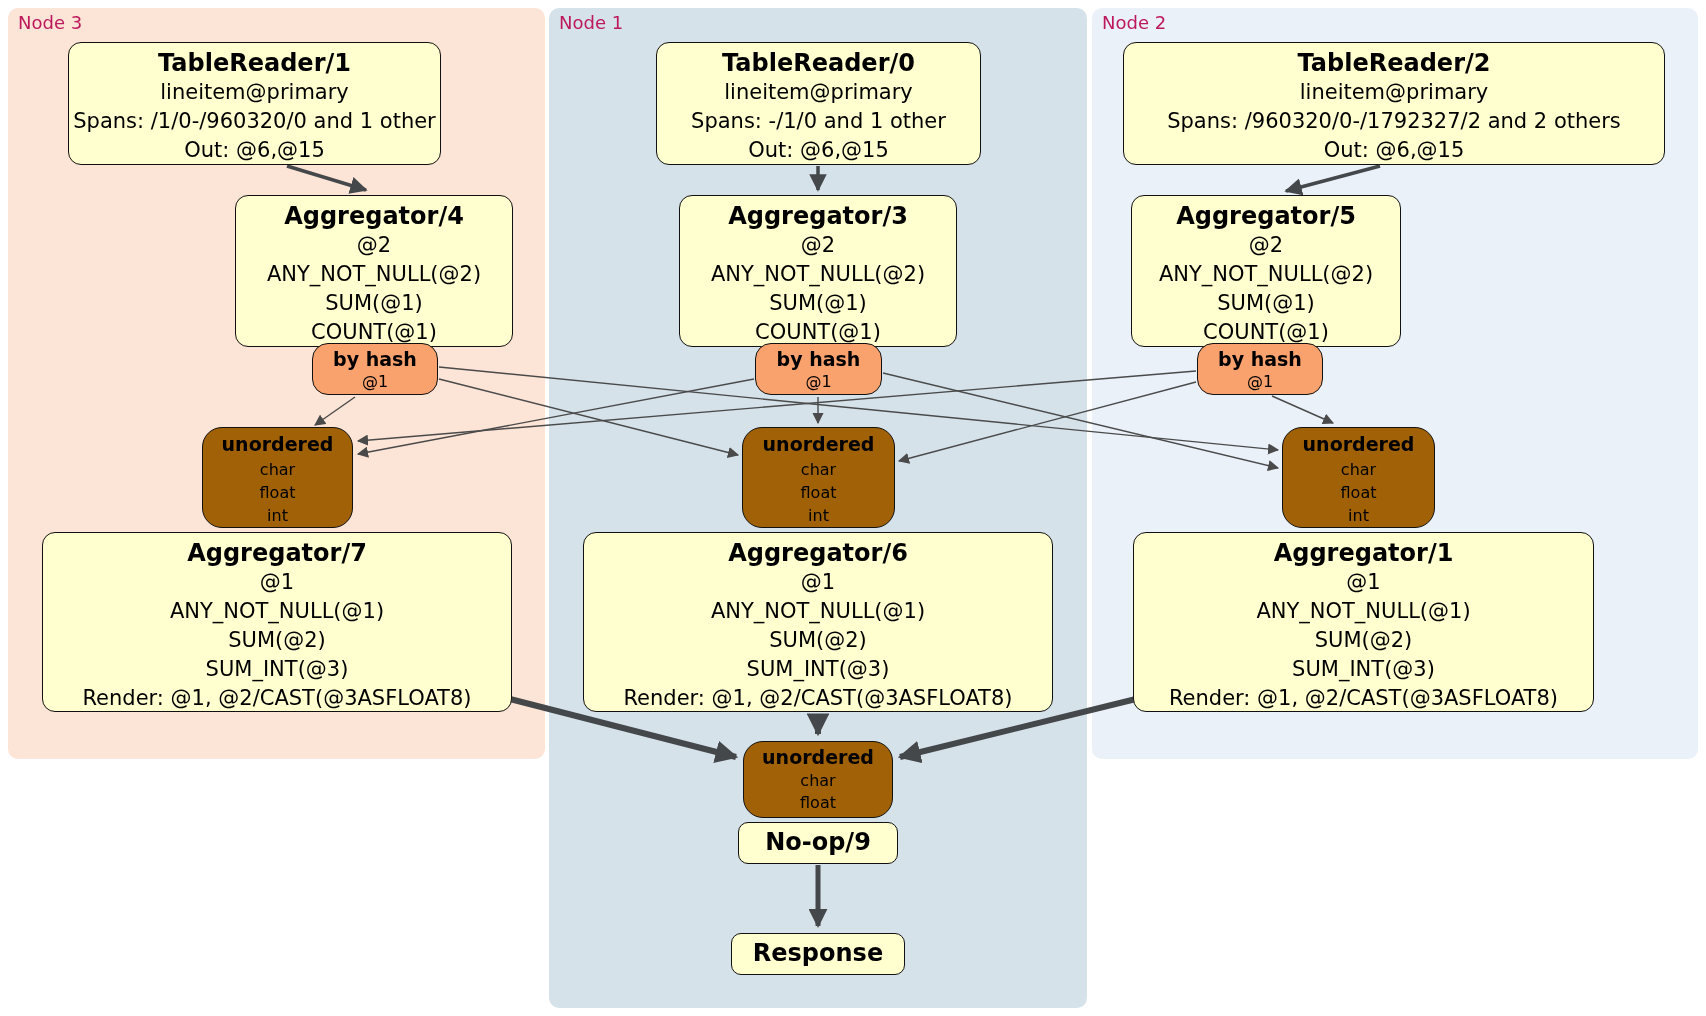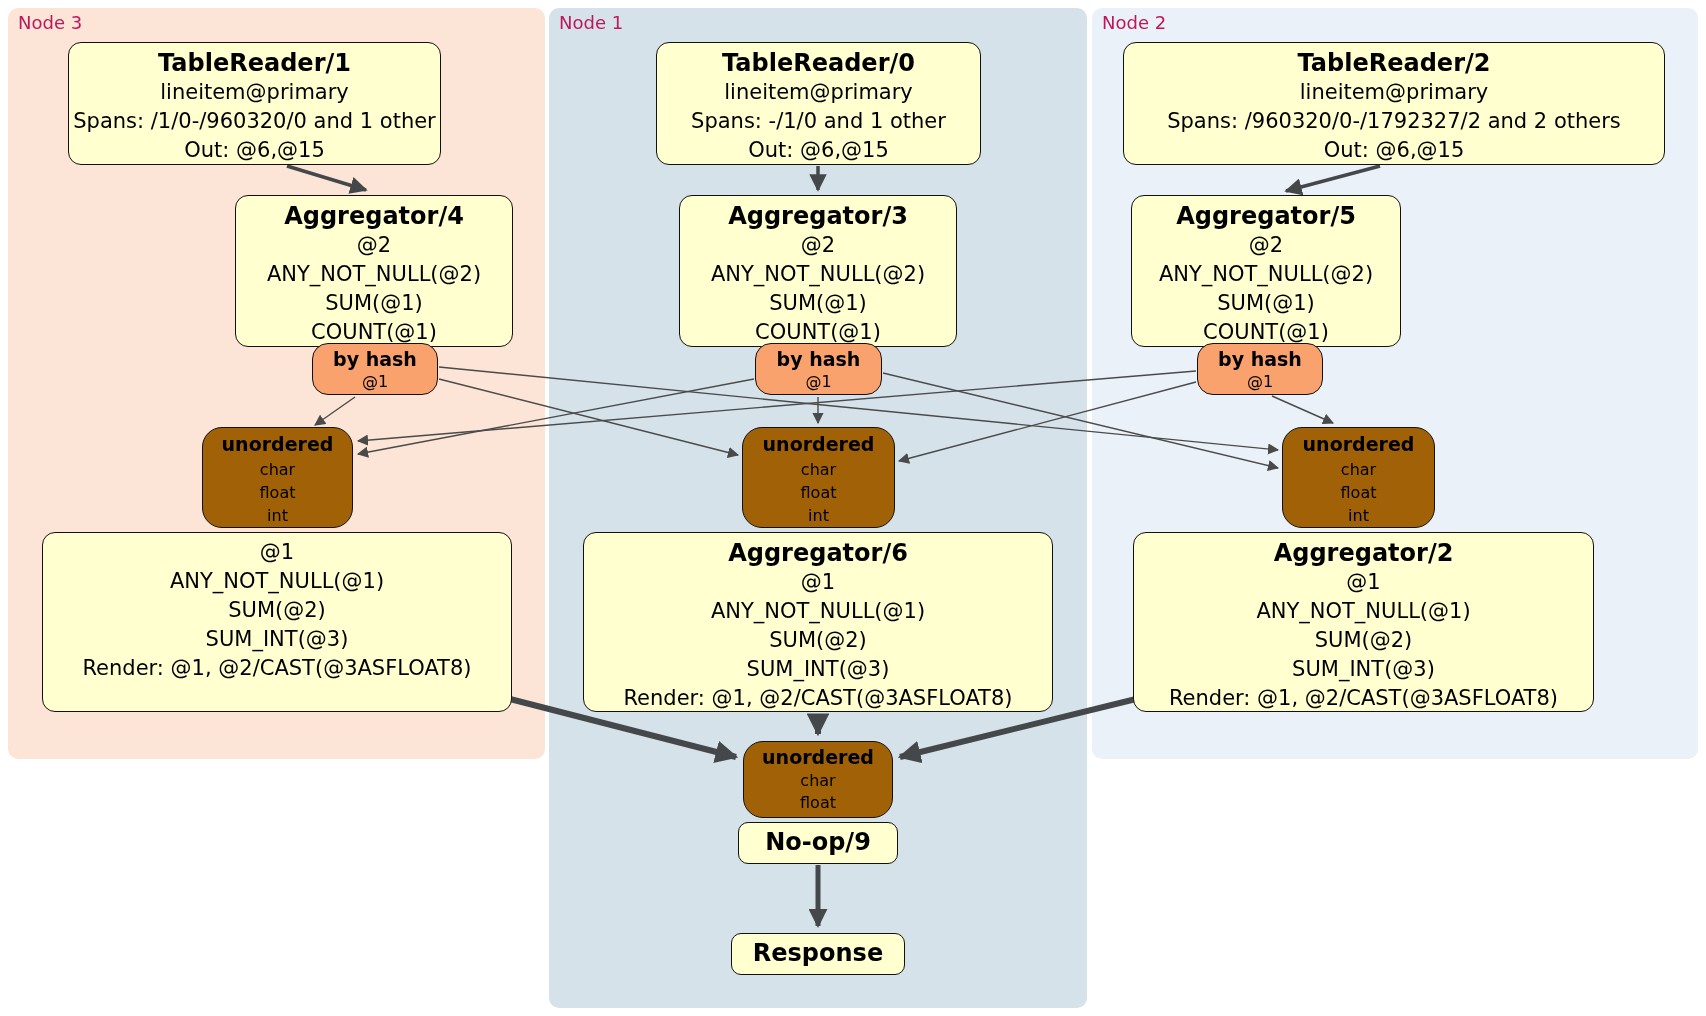--- a/index.html
+++ b/index.html
@@ -100,20 +100,21 @@
   </div>
 
   <div class="sync" style="left:202px;top:427px;width:151px;height:101px;">
     <div class="sync-title">unordered</div>
     <div class="sync-row">char</div>
     <div class="sync-row">float</div>
     <div class="sync-row">int</div>
   </div>
 
   <div class="proc" style="left:42px;top:532px;width:470px;height:180px;">
+    <div class="proc-title">Aggregator/7</div>
     <div class="proc-row">@1</div>
     <div class="proc-row">ANY_NOT_NULL(@1)</div>
     <div class="proc-row">SUM(@2)</div>
     <div class="proc-row">SUM_INT(@3)</div>
     <div class="proc-row">Render: @1, @2/CAST(@3ASFLOAT8)</div>
   </div>
 
   <div class="proc" style="left:656px;top:42px;width:325px;height:123px;">
     <div class="proc-title">TableReader/0</div>
     <div class="proc-row">lineitem@primary</div>
@@ -171,21 +172,21 @@
   </div>
 
   <div class="sync" style="left:1282px;top:427px;width:153px;height:101px;">
     <div class="sync-title">unordered</div>
     <div class="sync-row">char</div>
     <div class="sync-row">float</div>
     <div class="sync-row">int</div>
   </div>
 
   <div class="proc" style="left:1133px;top:532px;width:461px;height:180px;">
-    <div class="proc-title">Aggregator/2</div>
+    <div class="proc-title">Aggregator/1</div>
     <div class="proc-row">@1</div>
     <div class="proc-row">ANY_NOT_NULL(@1)</div>
     <div class="proc-row">SUM(@2)</div>
     <div class="proc-row">SUM_INT(@3)</div>
     <div class="proc-row">Render: @1, @2/CAST(@3ASFLOAT8)</div>
   </div>
 
   <div class="sync" style="left:743px;top:741px;width:150px;height:77px;padding-top:2px;">
     <div class="sync-title" style="line-height:26px;">unordered</div>
     <div class="sync-row" style="line-height:22px;">char</div>

